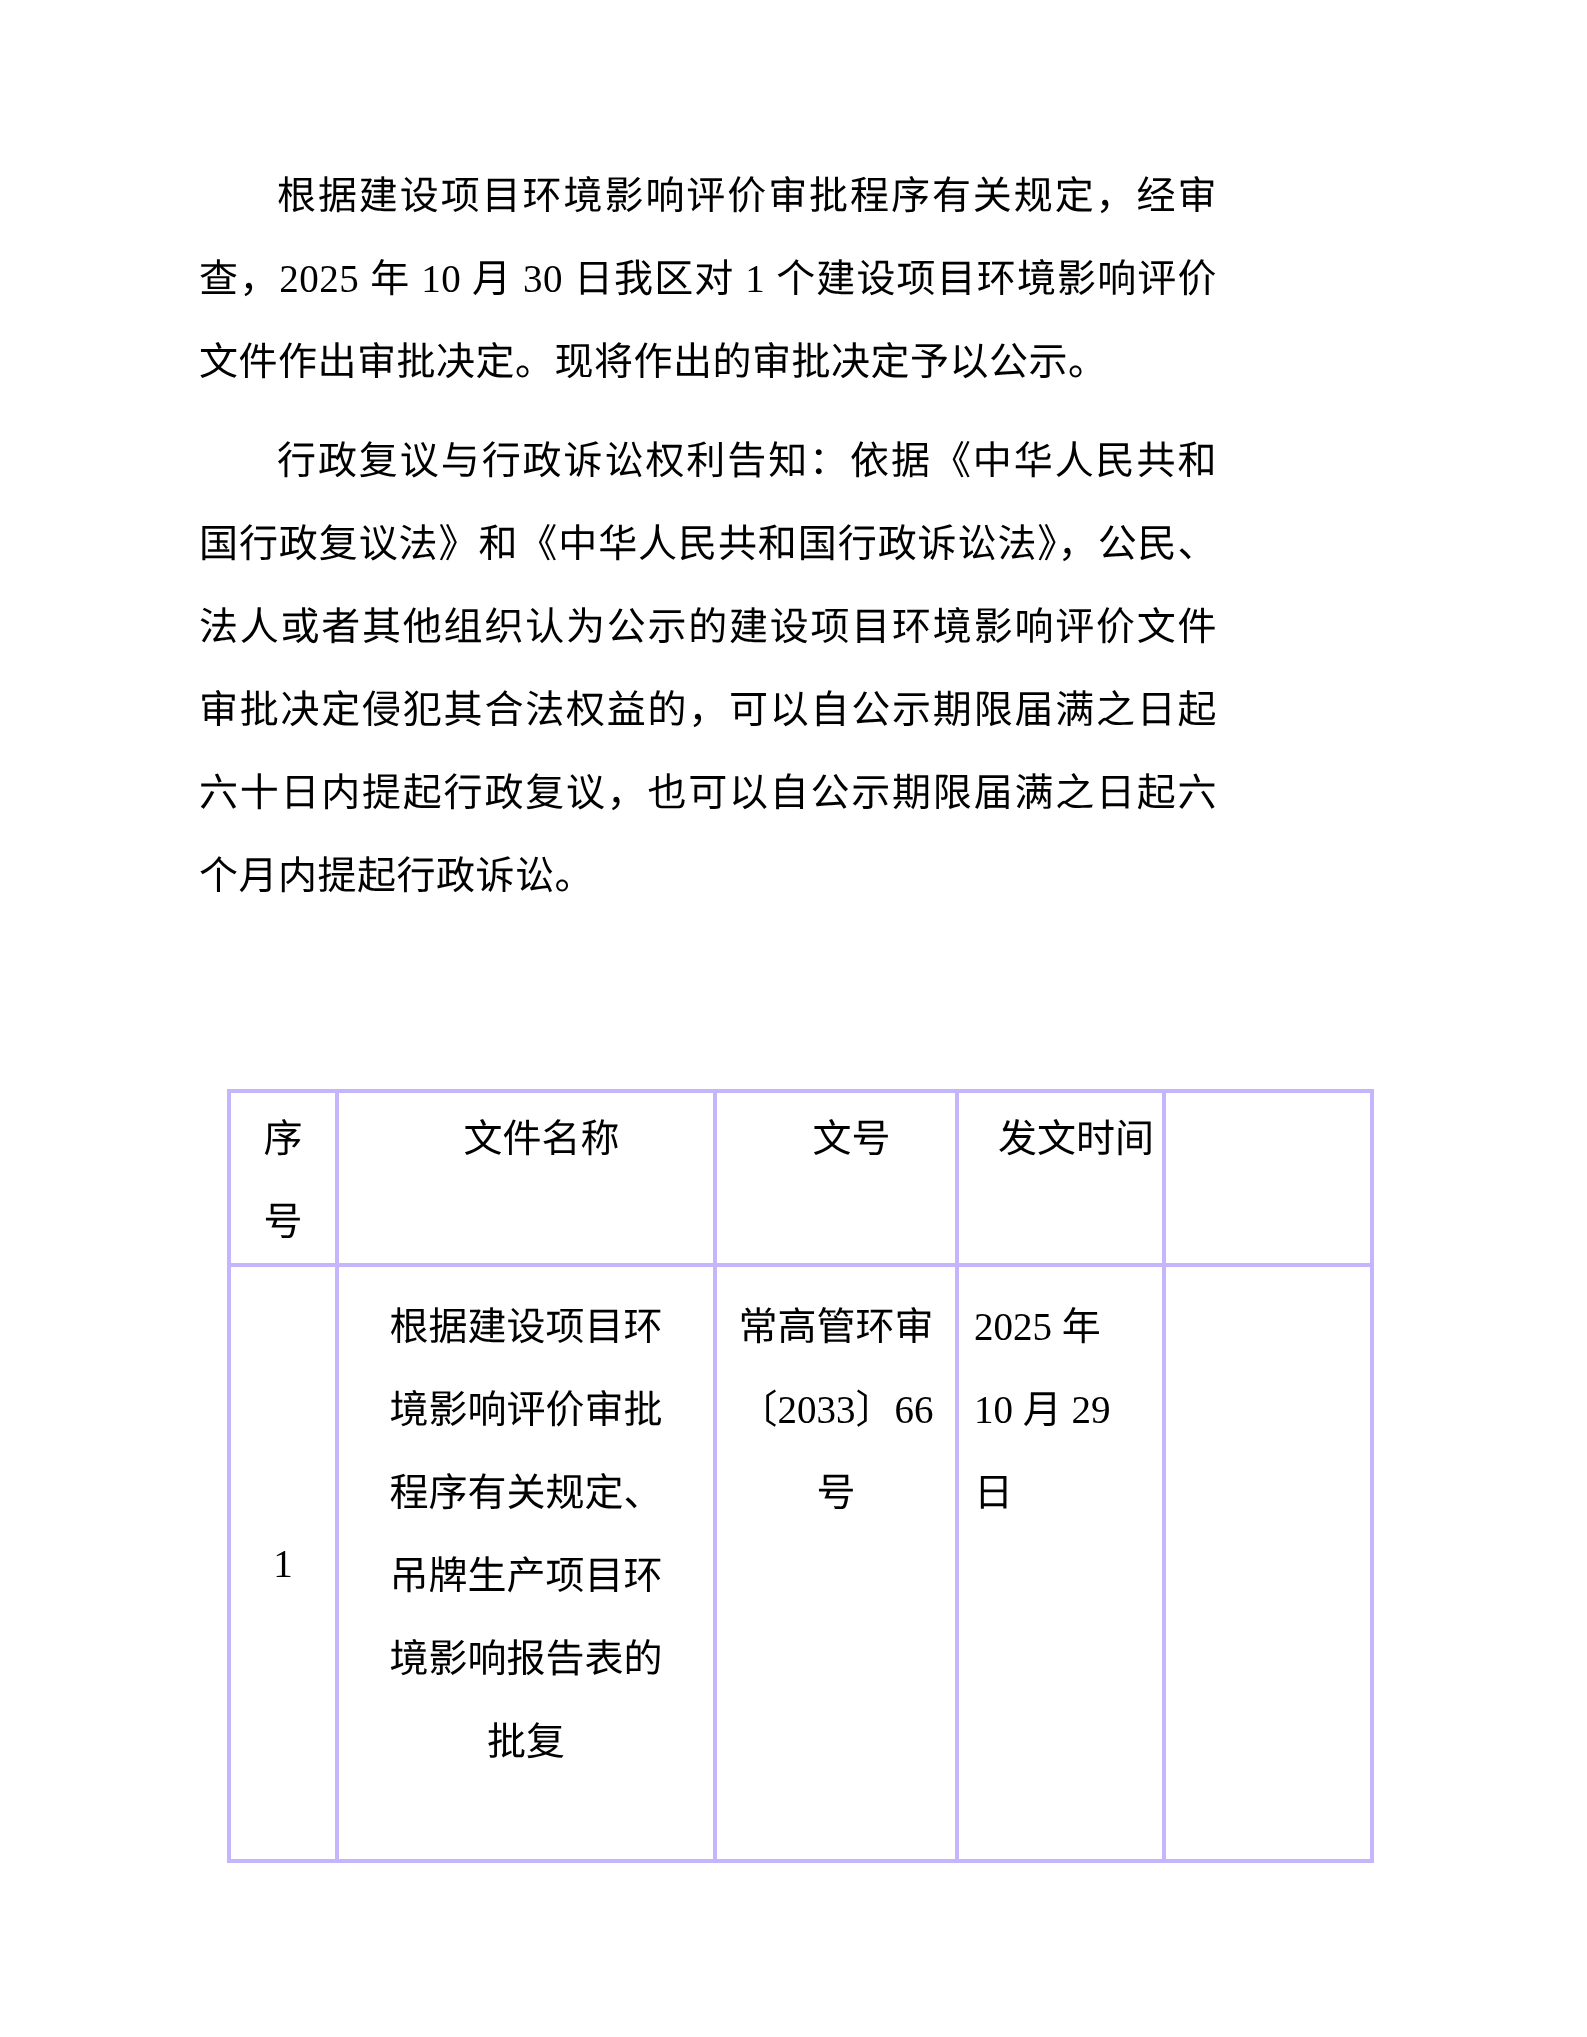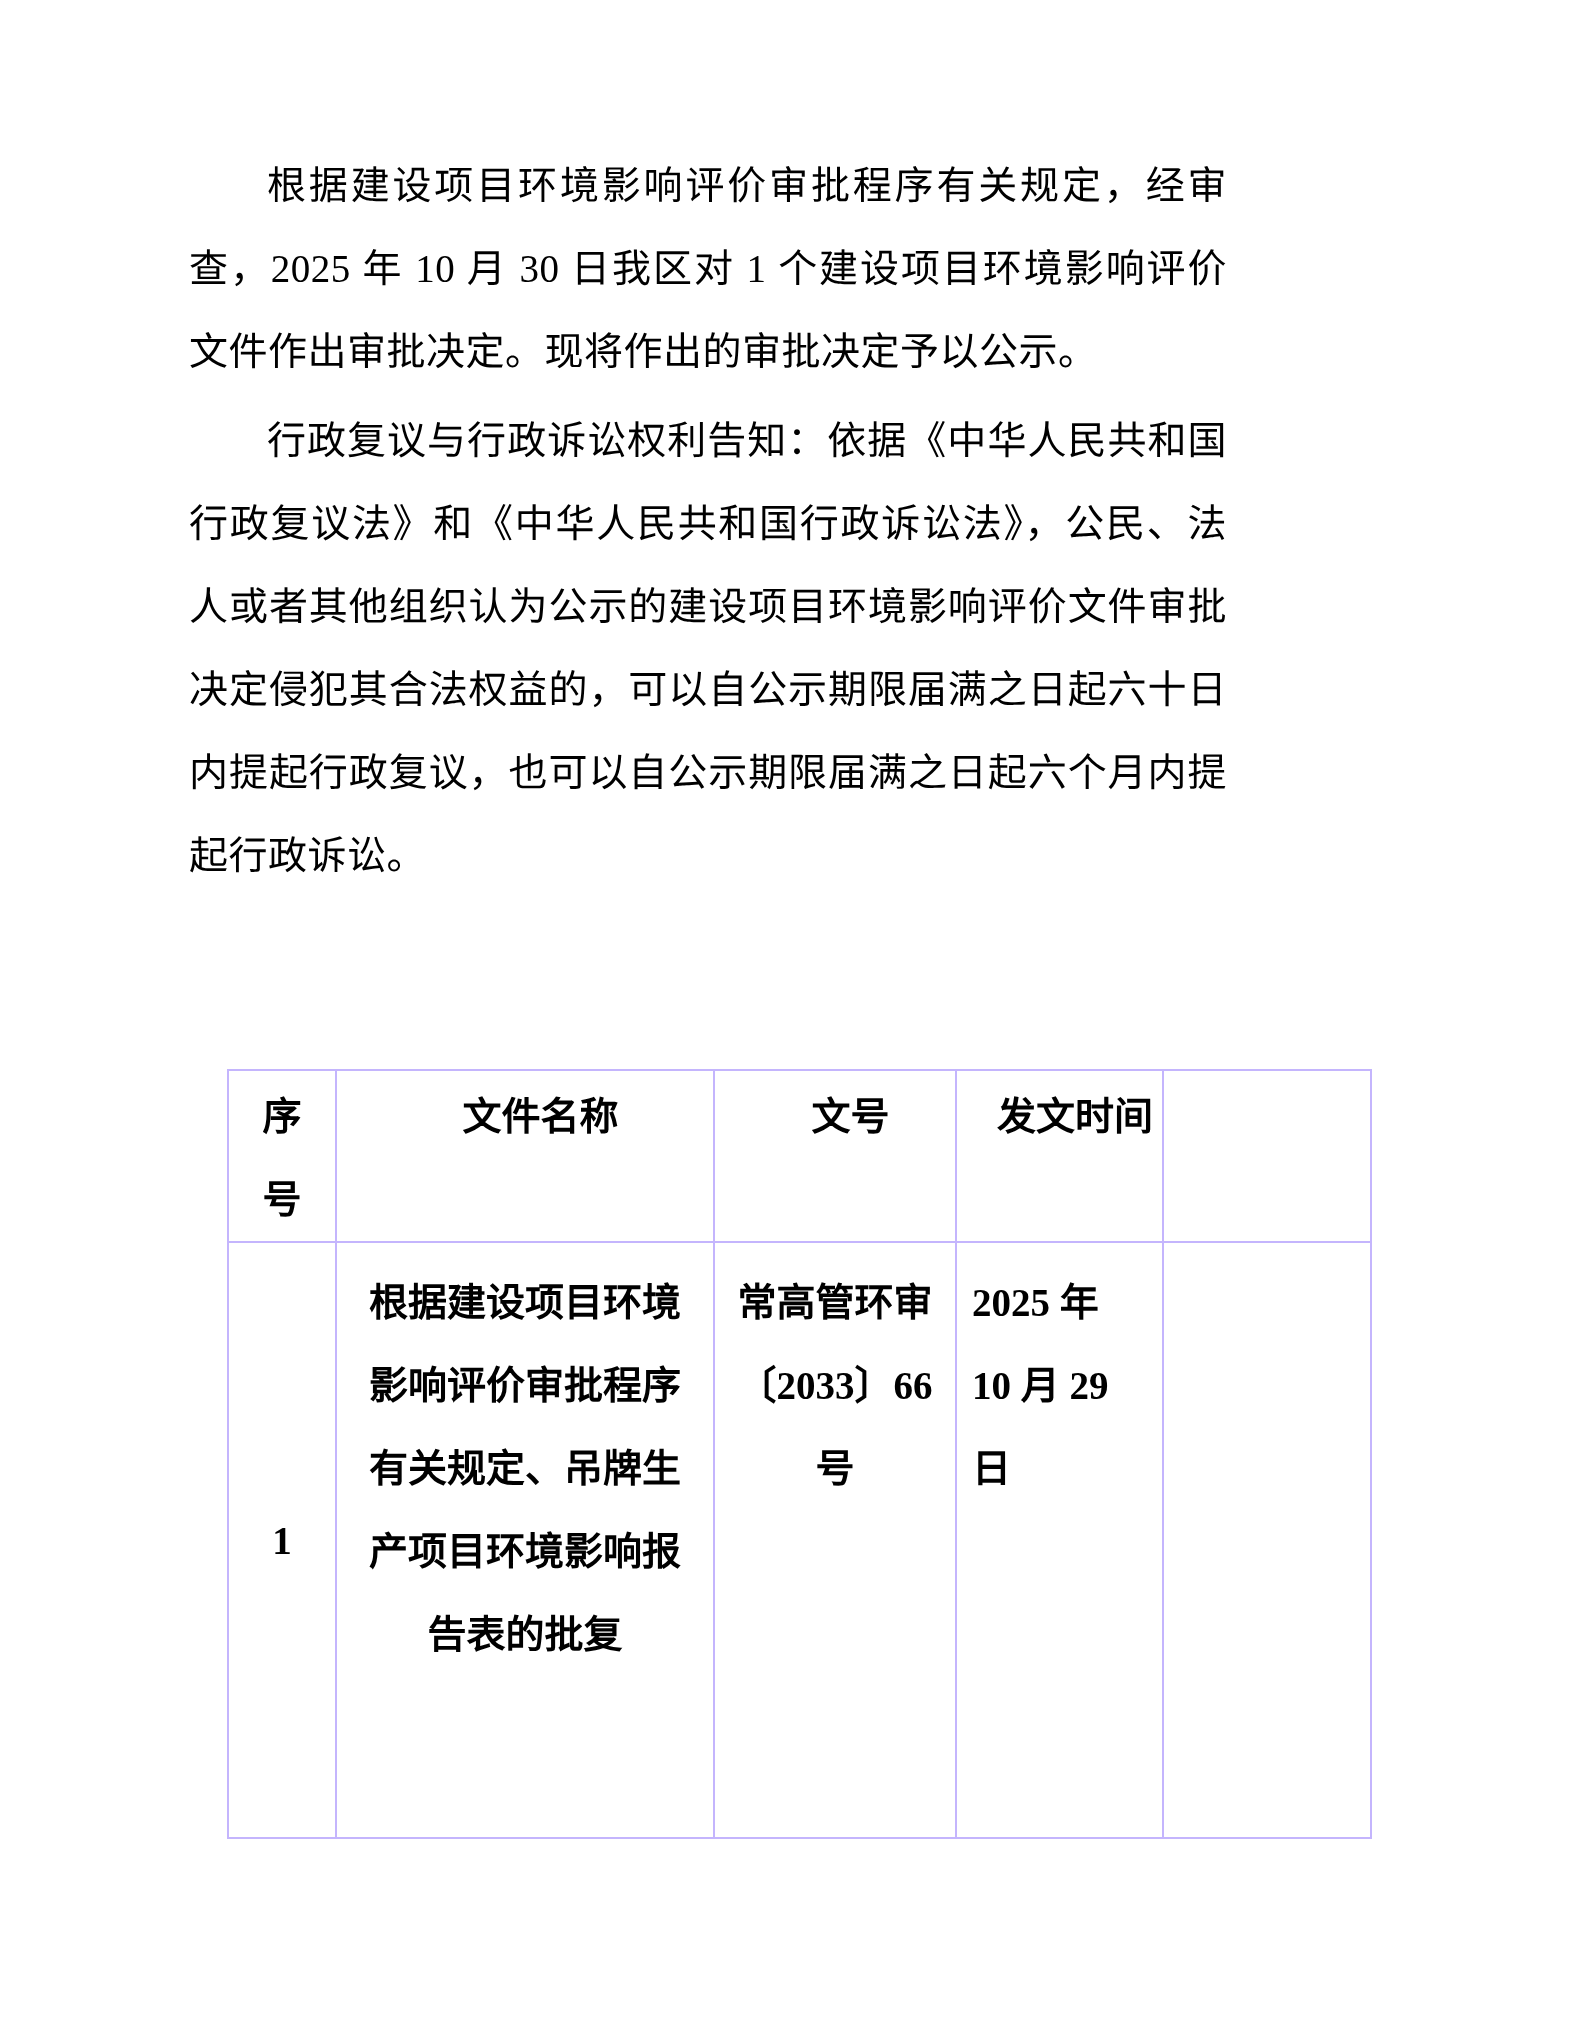--- a/index.html
+++ b/index.html
@@ -19,36 +19,36 @@
   .content {
     margin-left: 183px;
     width: 1050px;
     padding-top: 138px;
     font-size: 39px;
     line-height: 83px;
     text-align: justify;
     letter-spacing: 0.5px;
   }
   .para {
-    margin: 6px;
+    margin: 16px;
     text-indent: 2em;
   }
   .doc-table {
     border-collapse: collapse;
     table-layout: fixed;
     margin-left: 227px;
     margin-top: 172px;
     width: 1143px;
     font-size: 39px;
     line-height: 83px;
   }
   .doc-table th,
   .doc-table td {
-    border: 2px solid #c4b5fd;
-    font-weight: bold;
+    border: 4px solid #c4b5fd;
+    font-weight: normal;
     vertical-align: top;
     padding: 0;
     overflow: hidden;
   }
   .doc-table .header-row th {
     height: 152px;
     padding-top: 4px;
     text-align: center;
     padding-left: 31px;
   }

